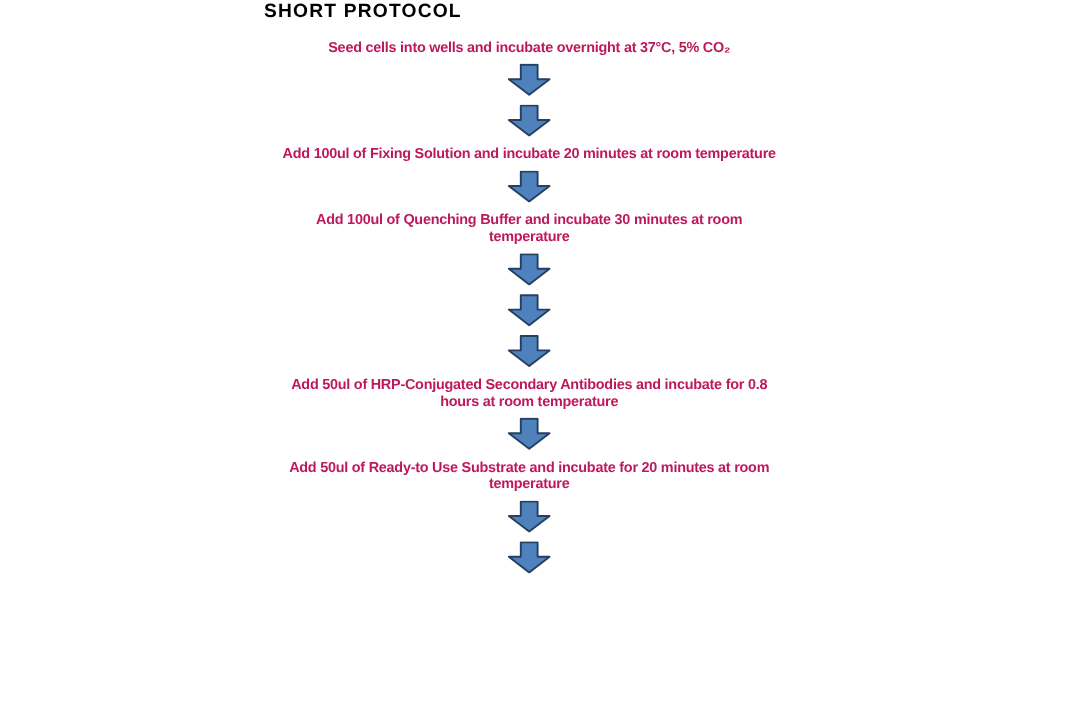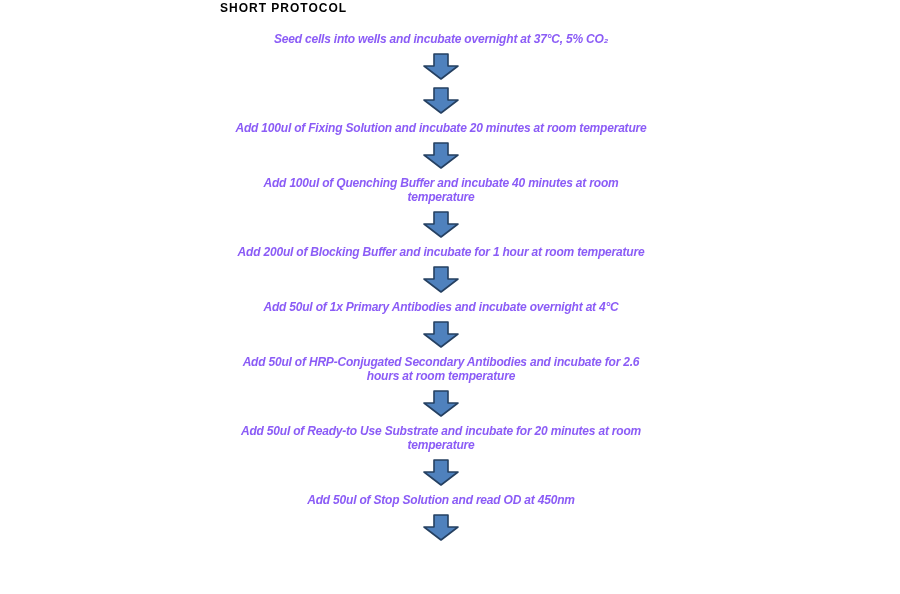--- a/index.html
+++ b/index.html
@@ -9,21 +9,21 @@
     background: #ffffff;
     position: relative;
     overflow: hidden;
     font-family: "Liberation Sans", sans-serif;
     color: #000000;
   }
   .title {
     position: absolute;
     left: 220px;
     top: 1px;
-    font-size: 12px;
+    font-size: 16px;
     font-weight: bold;
     letter-spacing: 1px;
     color: #000000;
     white-space: nowrap;
   }
   .flow {
     position: absolute;
     left: 0;
     top: 32px;
     width: 882px;
@@ -32,22 +32,21 @@
     align-items: center;
     row-gap: 7px;
   }
   .step {
     font-size: 12px;
     font-weight: bold;
     letter-spacing: -0.2px;
     line-height: 14px;
     text-align: center;
     white-space: pre-line;
-    color: #8b5cf6;
-    font-style: italic;
+    color: #be185d;
   }
   .arrow {
     display: block;
     line-height: 0;
   }
   .arrow svg { display: block; }
 </style>
 </head>
 <body>
 
@@ -64,52 +63,49 @@
     <svg width="36" height="27" viewBox="0 0 36 27" xmlns="http://www.w3.org/2000/svg">
       <polygon class="arrow-shape" points="11,1 25,1 25,13 35,13 18,26 1,13 11,13" fill="#4f81bd" stroke="#254061" stroke-width="1.6" stroke-linejoin="round"></polygon>
     </svg>
   </span>
     <div class="step">Add 100ul of Fixing Solution and incubate 20 minutes at room temperature</div>
     <span class="arrow">
     <svg width="36" height="27" viewBox="0 0 36 27" xmlns="http://www.w3.org/2000/svg">
       <polygon class="arrow-shape" points="11,1 25,1 25,13 35,13 18,26 1,13 11,13" fill="#4f81bd" stroke="#254061" stroke-width="1.6" stroke-linejoin="round"></polygon>
     </svg>
   </span>
-    <div class="step">Add 100ul of Quenching Buffer and incubate 40 minutes at room
+    <div class="step">Add 100ul of Quenching Buffer and incubate 30 minutes at room
 temperature</div>
     <span class="arrow">
     <svg width="36" height="27" viewBox="0 0 36 27" xmlns="http://www.w3.org/2000/svg">
       <polygon class="arrow-shape" points="11,1 25,1 25,13 35,13 18,26 1,13 11,13" fill="#4f81bd" stroke="#254061" stroke-width="1.6" stroke-linejoin="round"></polygon>
     </svg>
   </span>
-    <div class="step">Add 200ul of Blocking Buffer and incubate for 1 hour at room temperature</div>
     <span class="arrow">
     <svg width="36" height="27" viewBox="0 0 36 27" xmlns="http://www.w3.org/2000/svg">
       <polygon class="arrow-shape" points="11,1 25,1 25,13 35,13 18,26 1,13 11,13" fill="#4f81bd" stroke="#254061" stroke-width="1.6" stroke-linejoin="round"></polygon>
     </svg>
   </span>
-    <div class="step">Add 50ul of 1x Primary Antibodies and incubate overnight at 4°C</div>
     <span class="arrow">
     <svg width="36" height="27" viewBox="0 0 36 27" xmlns="http://www.w3.org/2000/svg">
       <polygon class="arrow-shape" points="11,1 25,1 25,13 35,13 18,26 1,13 11,13" fill="#4f81bd" stroke="#254061" stroke-width="1.6" stroke-linejoin="round"></polygon>
     </svg>
   </span>
-    <div class="step">Add 50ul of HRP-Conjugated Secondary Antibodies and incubate for 2.6
+    <div class="step">Add 50ul of HRP-Conjugated Secondary Antibodies and incubate for 0.8
 hours at room temperature</div>
     <span class="arrow">
     <svg width="36" height="27" viewBox="0 0 36 27" xmlns="http://www.w3.org/2000/svg">
       <polygon class="arrow-shape" points="11,1 25,1 25,13 35,13 18,26 1,13 11,13" fill="#4f81bd" stroke="#254061" stroke-width="1.6" stroke-linejoin="round"></polygon>
     </svg>
   </span>
     <div class="step">Add 50ul of Ready-to Use Substrate and incubate for 20 minutes at room
 temperature</div>
     <span class="arrow">
     <svg width="36" height="27" viewBox="0 0 36 27" xmlns="http://www.w3.org/2000/svg">
       <polygon class="arrow-shape" points="11,1 25,1 25,13 35,13 18,26 1,13 11,13" fill="#4f81bd" stroke="#254061" stroke-width="1.6" stroke-linejoin="round"></polygon>
     </svg>
   </span>
-    <div class="step">Add 50ul of Stop Solution and read OD at 450nm</div>
     <span class="arrow">
     <svg width="36" height="27" viewBox="0 0 36 27" xmlns="http://www.w3.org/2000/svg">
       <polygon class="arrow-shape" points="11,1 25,1 25,13 35,13 18,26 1,13 11,13" fill="#4f81bd" stroke="#254061" stroke-width="1.6" stroke-linejoin="round"></polygon>
     </svg>
   </span>
   </div>
 
 </body></html>

